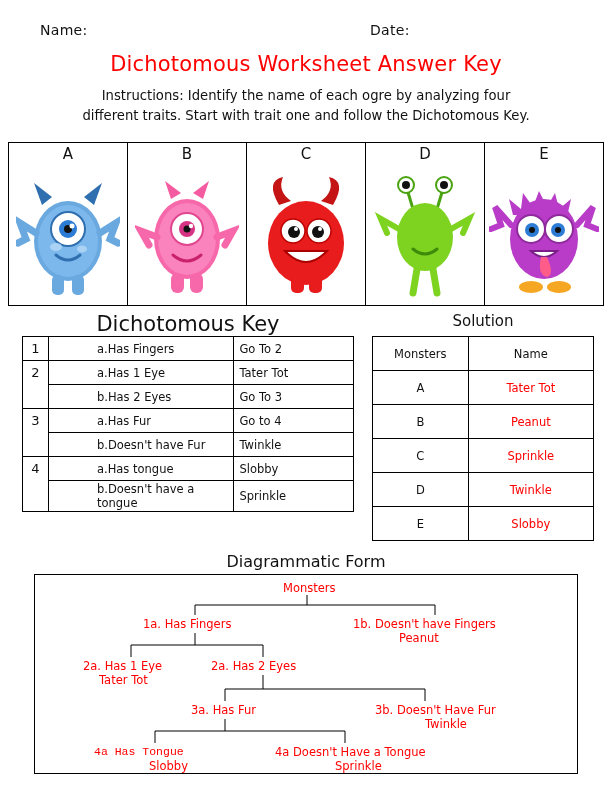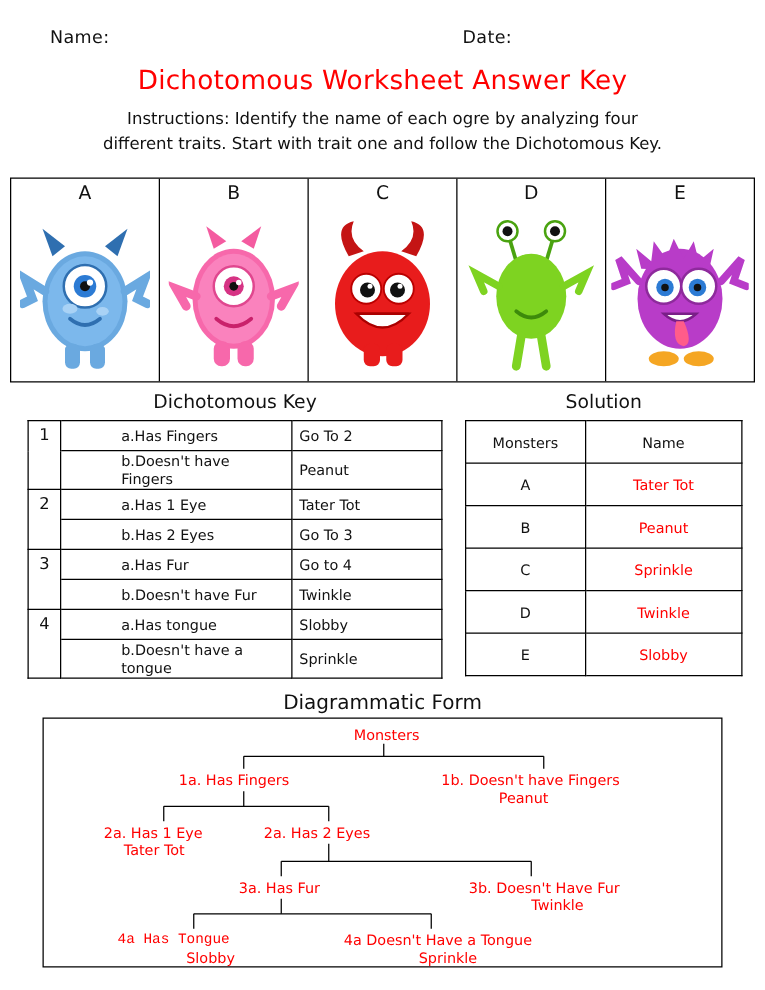--- a/index.html
+++ b/index.html
@@ -66,21 +66,21 @@
     text-align: center;
     font-size: 15px;
   }
   .cell svg { position: absolute; bottom: 4px; left: 50%; transform: translateX(-50%); }
 
   
   .h-key {
     position: absolute;
     top: 312px; left: 22px; width: 332px;
     text-align: center;
-    font-size: 15px;
+    font-size: 21px;
   }
   .h-sol {
     position: absolute;
     top: 312px; left: 372px; width: 222px;
     text-align: center;
     font-size: 15px;
   }
   .h-diag {
     position: absolute;
     top: 552px; left: 0; width: 612px;
@@ -276,25 +276,20 @@
   <div class="h-key">Dichotomous Key</div>
   <div class="h-sol">Solution</div>
 
   <table class="keytbl">
     <tbody>
       <tr>
         <td class="num top" rowspan="1">1</td>
         <td class="stmt">a.Has Fingers</td>
         <td class="res">Go To 2</td>
       </tr>
-      <tr>
-        <td class="num bot"></td>
-        <td class="stmt">b.Doesn't have Fingers</td>
-        <td class="res">Peanut</td>
-      </tr>
 
       <tr>
         <td class="num top">2</td>
         <td class="stmt">a.Has 1 Eye</td>
         <td class="res">Tater Tot</td>
       </tr>
       <tr>
         <td class="num bot"></td>
         <td class="stmt">b.Has 2 Eyes</td>
         <td class="res">Go To 3</td>

